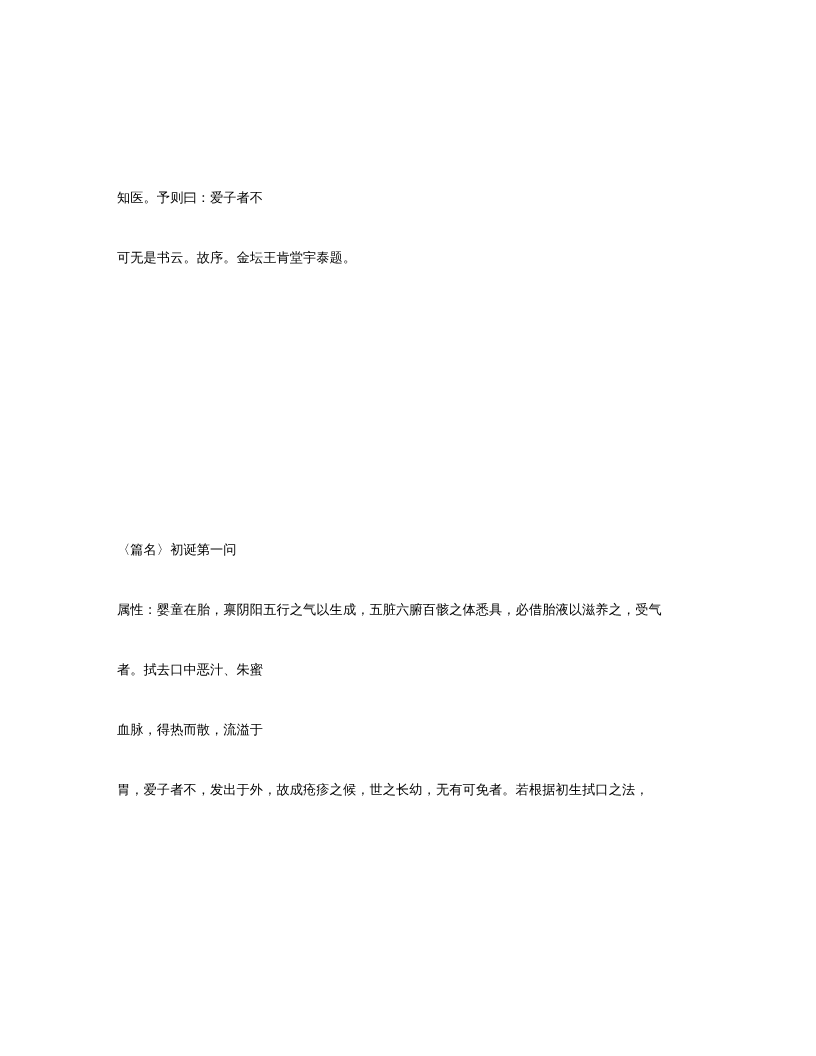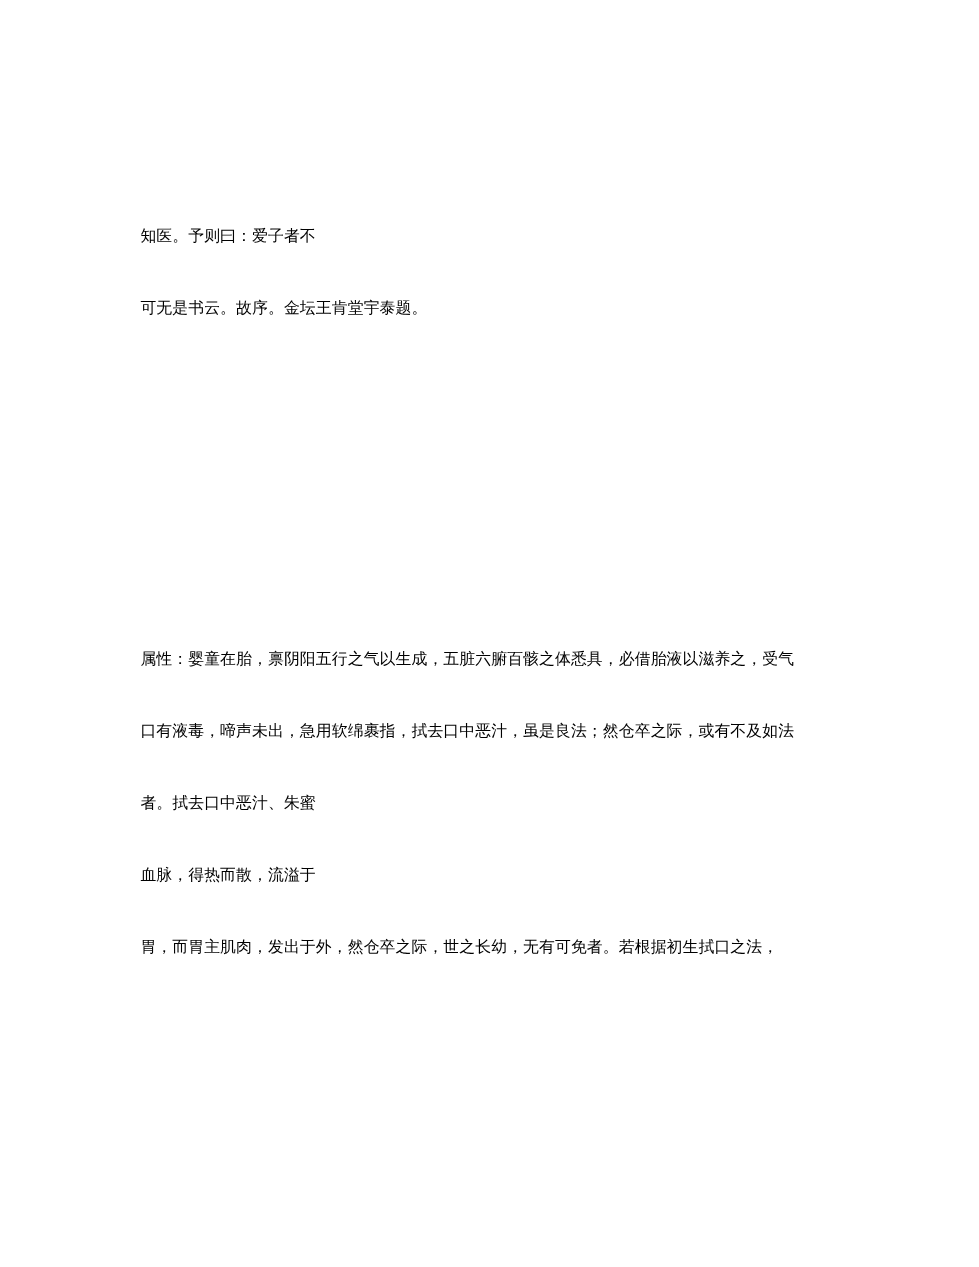--- a/index.html
+++ b/index.html
@@ -59,25 +59,25 @@
 
     <div class="para">
       <span class="line">知医。予则曰：爱子者不</span>
       <span class="line">可无是书云。故序。金坛王肯堂宇泰题。</span>
     </div>
 
     <span class="blank"></span>
     <span class="blank-half"></span>
 
     <div class="para">
+      <span class="line">〈篇名〉初诞第一问</span>
       <span class="line">属性：婴童在胎，禀阴阳五行之气以生成，五脏六腑百骸之体悉具，必借胎液以滋养之，受气</span>
-      <span class="line">口有液毒，啼声未出，急用软绵裹指，拭去口中恶汁，虽是良法；然仓卒之际，或有不及如法</span>
       <span class="line">者。拭去口中恶汁、朱蜜</span>
       <span class="line">血脉，得热而散，流溢于</span>
-      <span class="line">胃，而胃主肌肉，发出于外，然仓卒之际，世之长幼，无有可免者。若根据初生拭口之法，</span>
+      <span class="line">胃，爱子者不，发出于外，故成疮疹之候，世之长幼，无有可免者。若根据初生拭口之法，</span>
       
       
       
       
       
       
       
       
       
       

